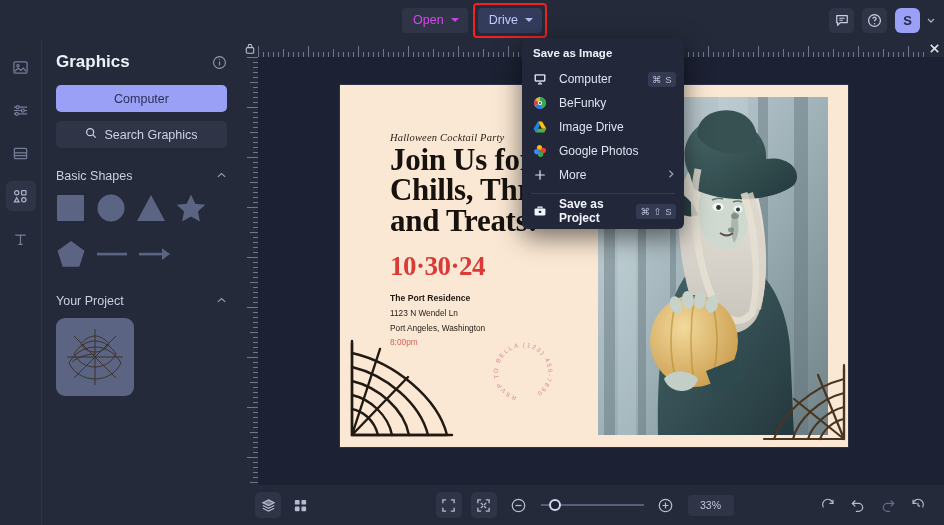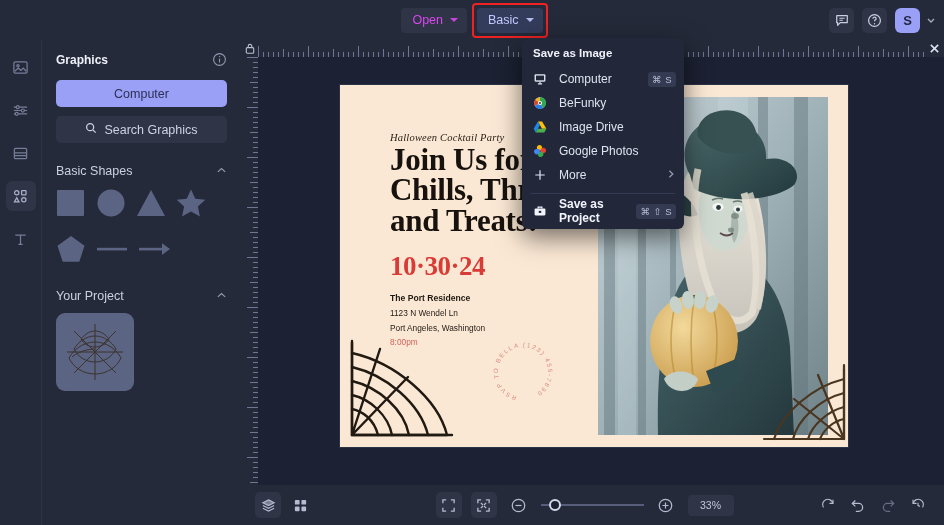--- a/index.html
+++ b/index.html
@@ -84,21 +84,21 @@
   }
   .rail-item.active { background: #2f3547; color: #aab1cc; }
 
   
   .panel {
     position: absolute; left: 41px; top: 40px; width: 200px; height: 485px;
     background: #252a3a; border-left: 1px solid #2e3344;
     padding: 12px 14px;
   }
   .panel-head { display: flex; align-items: center; justify-content: space-between; margin-bottom: 13px; }
-  .panel-title { font-size: 12px; font-weight: bold; color: #eef0f8; text-align: right; }
+  .panel-title { font-size: 17px; font-weight: bold; color: #eef0f8; text-align: right; }
   .info-icon { width: 15px; height: 15px; color: #9399b0; cursor: pointer; }
   .btn-primary {
     height: 27px; border-radius: 5px; background: #9aa0f5; color: #2b3055;
     display: flex; align-items: center; justify-content: center;
     font-size: 12.5px; margin-bottom: 9px; cursor: pointer;
   }
   .btn-search {
     height: 27px; border-radius: 5px; background: #2f3547; color: #cdd2e2;
     display: flex; align-items: center; justify-content: center; gap: 7px;
     font-size: 12.5px; cursor: pointer;
@@ -247,21 +247,21 @@
 <div id="app">
 
   <div class="topbar">
 
     <div class="topcenter">
       <div class="tbtn open">
         <span>Open</span>
         <span class="chev"></span>
       </div>
       <div class="tbtn save">
-        <span>Basic</span>
+        <span>Drive</span>
         <span class="chev"></span>
         <span class="save-highlight"></span>
       </div>
     </div>
 
     <div class="topright">
       <div class="iconbtn">
         <svg width="14" height="14" viewBox="0 0 16 16" fill="none" stroke="currentColor" stroke-width="1.4">
           <path d="M2 3h12v8H6l-3 3V11H2z" stroke-linejoin="round"></path>
           <path d="M5 6h6M5 8.3h4" stroke-width="1.2"></path>

